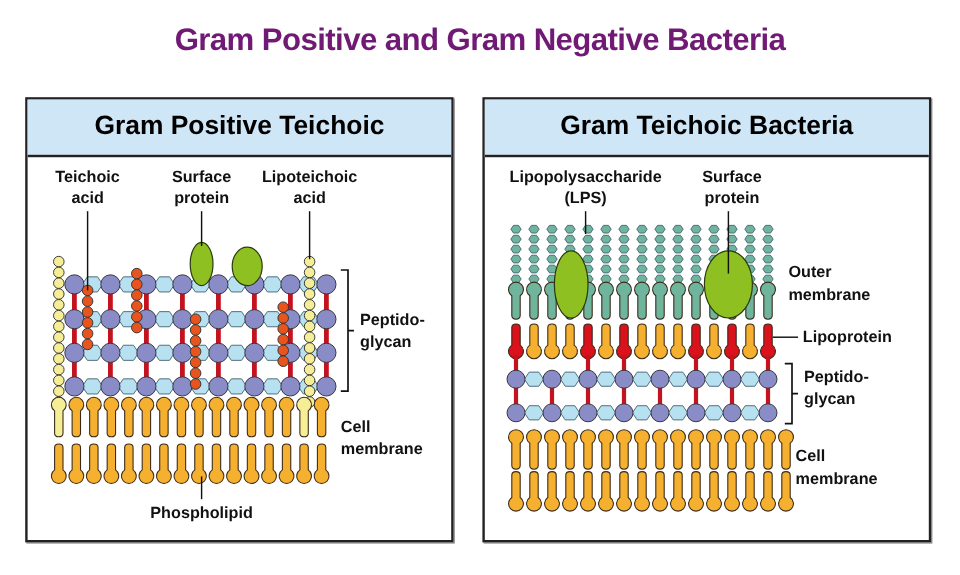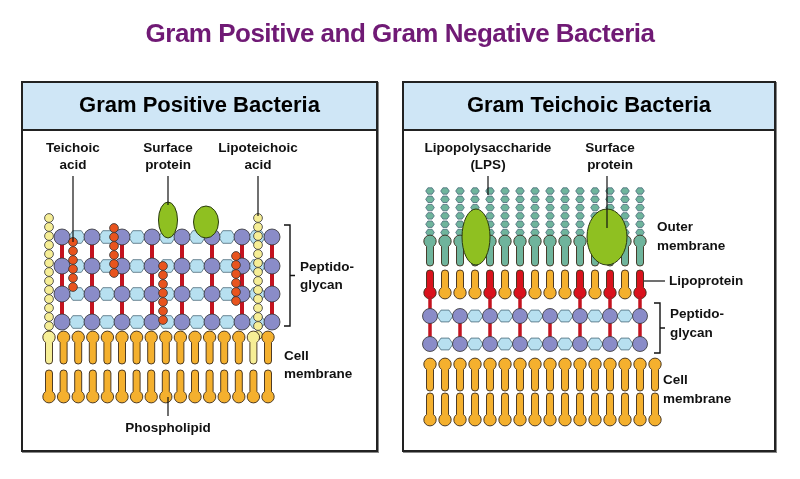--- a/index.html
+++ b/index.html
@@ -15,21 +15,21 @@
            text-align: center; line-height: 44px; font-size: 22px; font-weight: bold; color: #000; }
   svg.diagram { position: absolute; left: 0; top: 0; }
   .lbl { font-family: "Liberation Sans", sans-serif; font-weight: bold; font-size: 13.5px; fill: #111; }
 </style>
 </head>
 <body>
 
 <div class="main-title">Gram Positive and Gram Negative Bacteria</div>
 
 <div class="panel panel-left">
-  <div class="panel-header">Gram Positive Bacteria</div>
+  <div class="panel-header">Gram Positive Teichoic</div>
 </div>
 <div class="panel panel-right">
   <div class="panel-header">Gram Teichoic Bacteria</div>
 </div>
 
 <svg class="diagram" width="800" height="479" viewBox="0 0 800 479">
   <g id="gp-art">
       <line x1="62" y1="237" x2="62" y2="266" stroke="#c3131f" stroke-width="4"></line>
       <line x1="62" y1="266" x2="62" y2="294" stroke="#c3131f" stroke-width="4"></line>
       <line x1="62" y1="294" x2="62" y2="322" stroke="#c3131f" stroke-width="4"></line>

